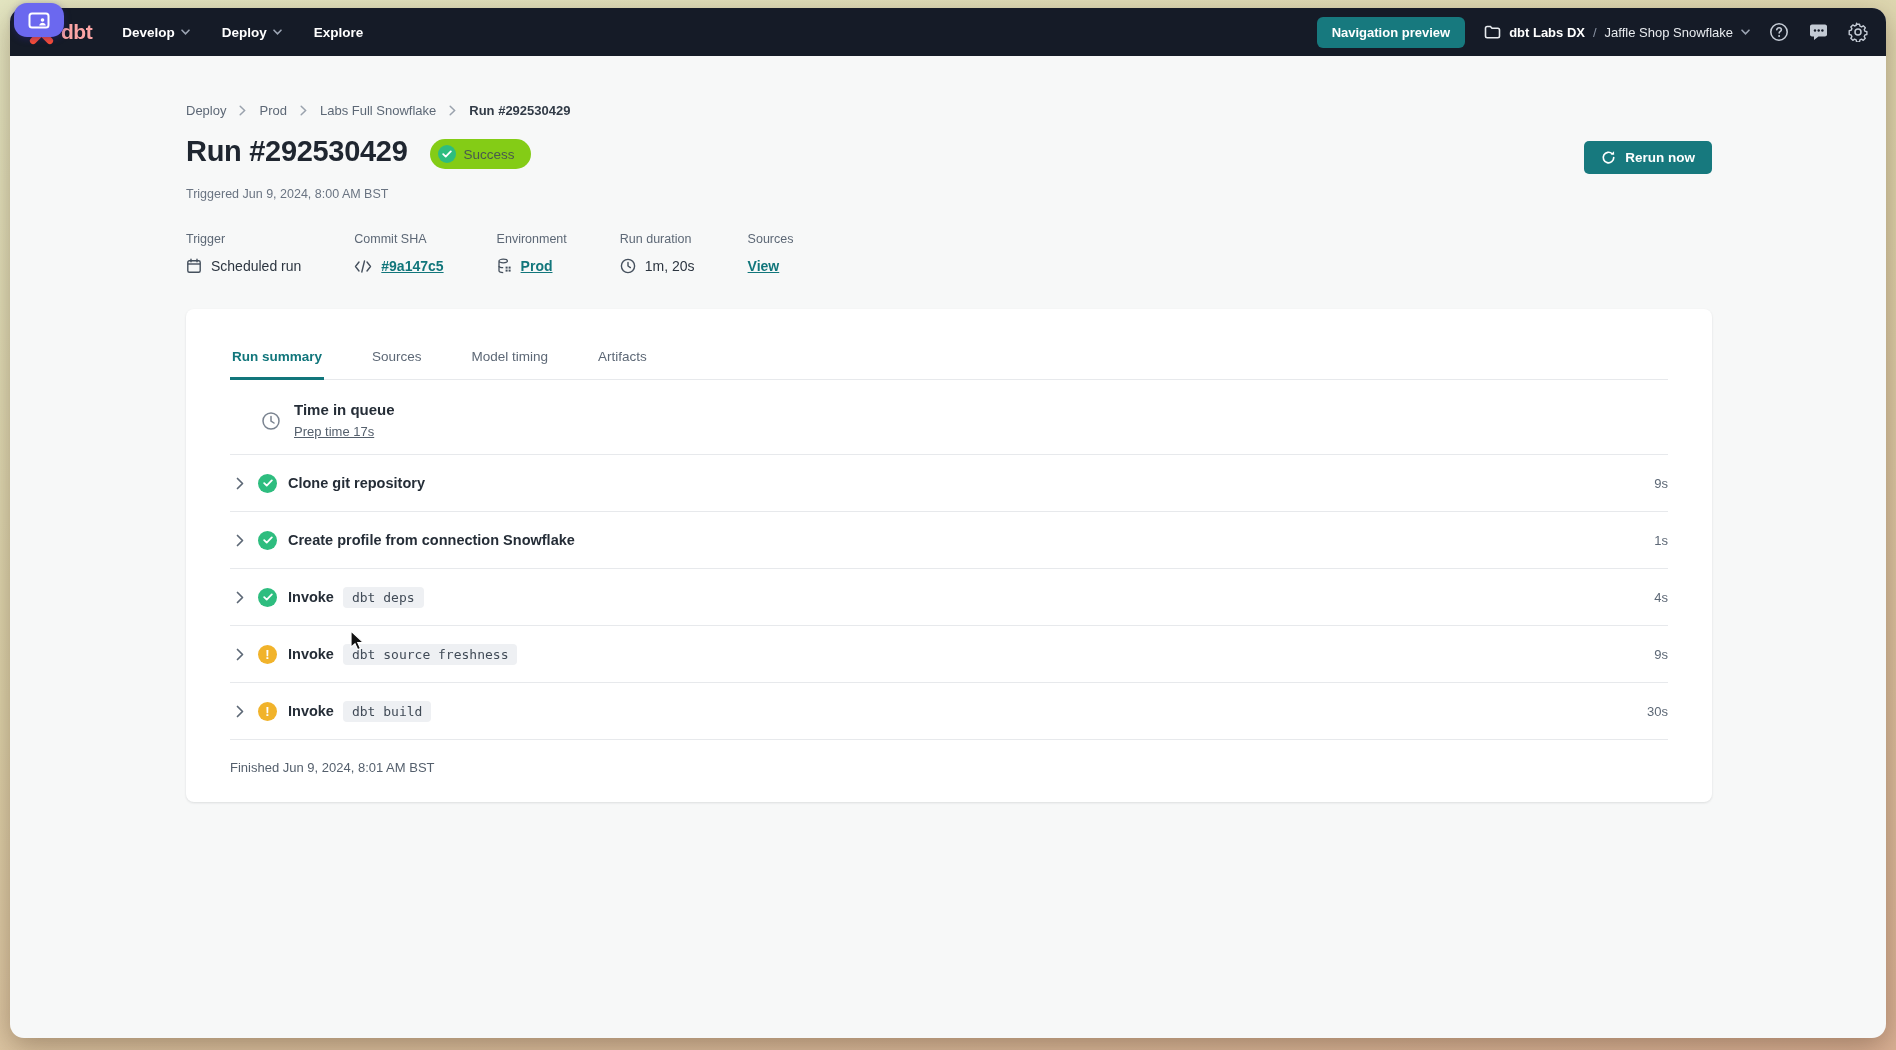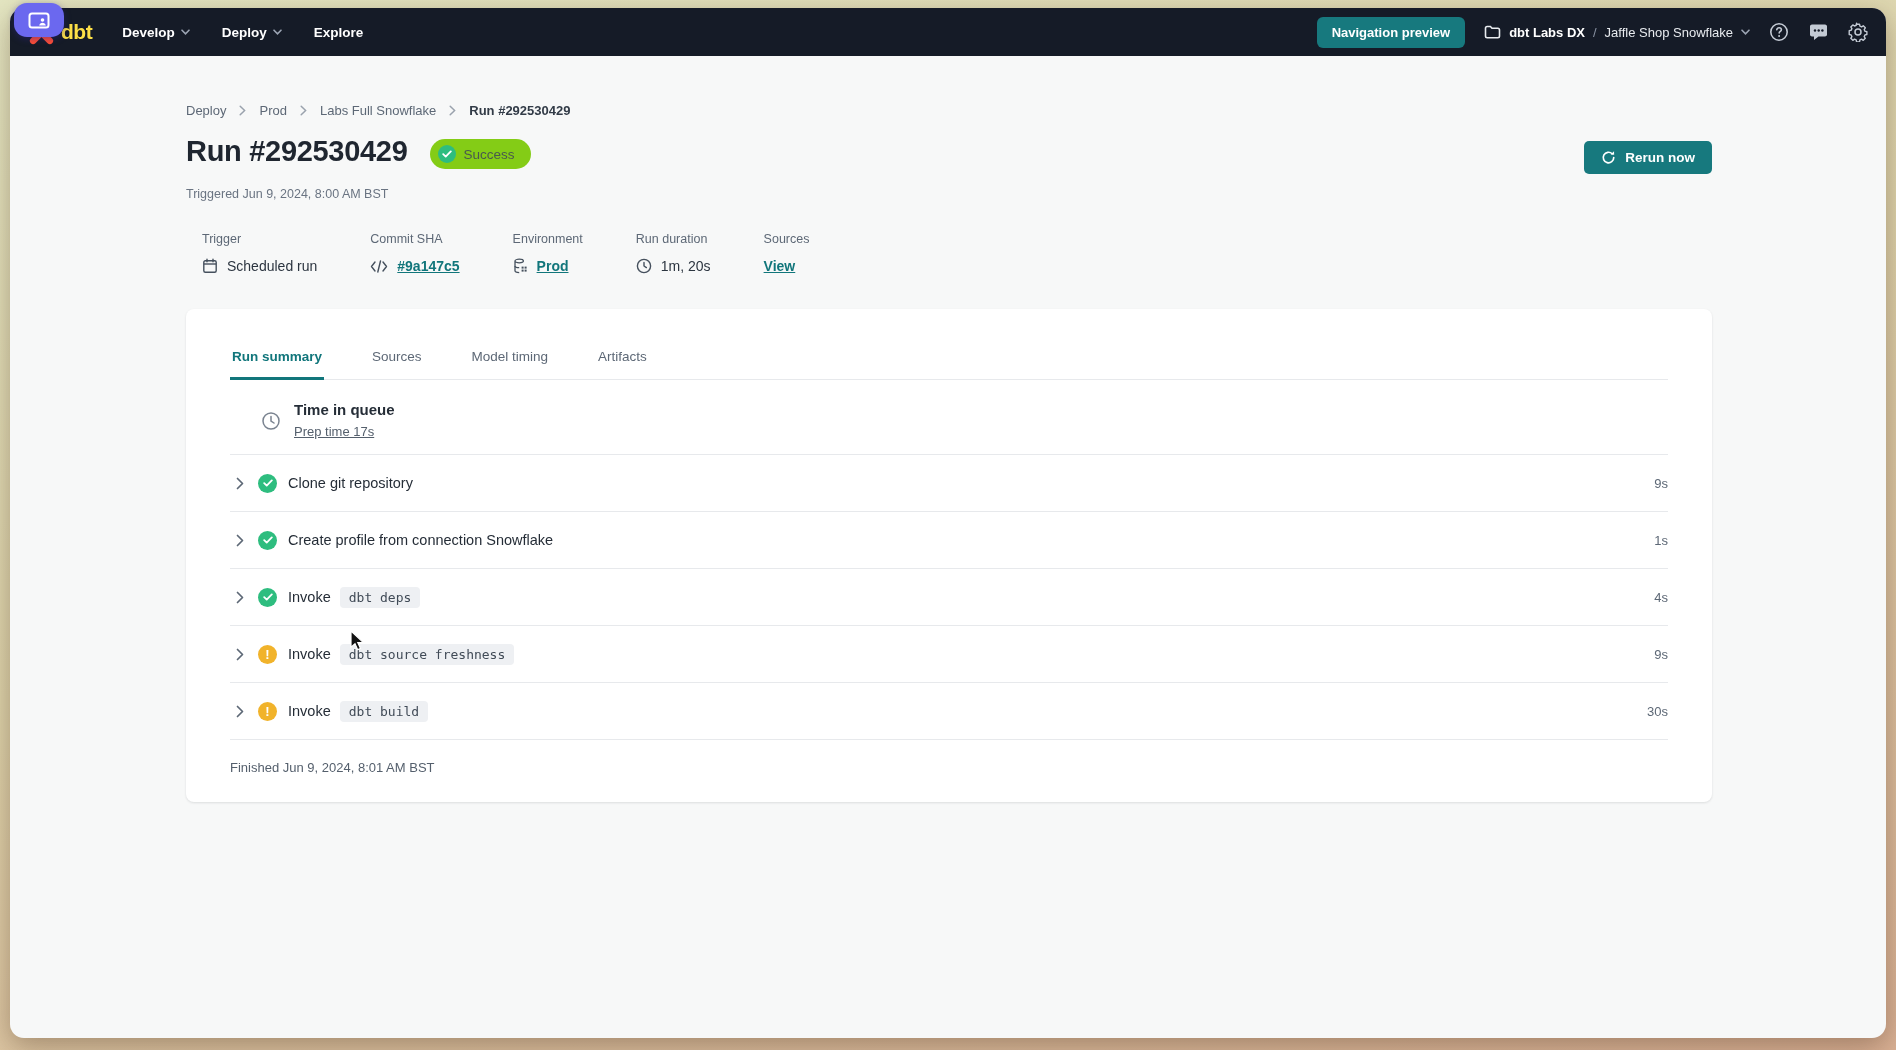--- a/index.html
+++ b/index.html
@@ -13,21 +13,21 @@
     position:absolute; left:10px; top:8px; width:1876px; height:1030px;
     border-radius:14px; overflow:hidden; background:#f7f8f8;
     box-shadow:0 8px 28px rgba(70,45,25,.38);
   }
   
   .navbar {
     height:48px; background:#151b27; display:flex; align-items:center;
     padding:0 18px; position:relative;
   }
   .logo { display:flex; align-items:center; gap:6px; margin-right:30px; }
-  .logo-text { color:#fde047; font-size:21px; font-weight:bold; letter-spacing:-.5px; }
+  .logo-text { color:#fca5a5; font-size:21px; font-weight:bold; letter-spacing:-.5px; }
   .nav-menu { display:flex; align-items:center; gap:32px; }
   .nav-item { display:flex; align-items:center; gap:6px; color:#fff;
     font-size:13.5px; font-weight:bold; cursor:pointer; }
   .nav-right { margin-left:auto; display:flex; align-items:center; gap:19px; }
   .preview-btn { background:#17797e; color:#fff; font-size:13px; font-weight:bold;
     padding:8px 15px; border-radius:6px; border:none; cursor:pointer; }
   .acct { display:flex; align-items:center; gap:8px; font-size:13px; color:#e8ebef; cursor:pointer;}
   .acct-name { font-weight:bold; color:#fff; }
   .slash { color:#8a93a3; }
   .icon-btn { display:flex; align-items:center; cursor:pointer; }
@@ -46,21 +46,21 @@
   .status-pill { display:flex; align-items:center; gap:8px; background:#84cc16;
     border-radius:17px; padding:6px 16px 6px 8px; margin-left:22px; margin-top:4px; }
   .status-dot { width:18px; height:18px; border-radius:50%; background:#2ebd7f;
     display:flex; align-items:center; justify-content:center; }
   .status-label { font-size:13.5px; color:#49584f; }
   .rerun-btn { margin-left:auto; margin-top:6px; background:#17797e; color:#fff;
     font-size:13.5px; font-weight:bold; padding:9px 17px; border-radius:5px;
     border:none; display:flex; align-items:center; gap:9px; cursor:pointer; }
   .triggered { margin-top:13px; font-size:12.5px; color:#6a7482; }
   
-  .meta-row { display:flex; align-items:flex-start; margin-top:31px;margin-left:16px; }
+  .meta-row { display:flex; align-items:flex-start; margin-top:31px; }
   .meta-col { display:flex; flex-direction:column; gap:12px; }
   .meta-label { font-size:12.5px; color:#5d6876; }
   .meta-value { display:flex; align-items:center; gap:9px; font-size:14px; color:#2c3540; }
   .meta-link { color:#11767b; text-decoration:underline; font-weight:bold; cursor:pointer; }
   .meta-divider { width:1px; background:#e2e4e8; margin:0 26px; }
   
   .card { margin:35px 0 0 0; background:#fff; border-radius:8px;
     box-shadow:0 1px 3px rgba(25,35,45,.07), 0 1px 2px rgba(25,35,45,.05);
     padding:0 44px 0 44px; }
   .tabs { display:flex; gap:46px; padding-top:27px; border-bottom:1px solid #e7e9ec; }
@@ -73,21 +73,21 @@
   .queue-text { display:flex; flex-direction:column; gap:6px; }
   .queue-title { font-size:15px; font-weight:bold; color:#252d37; }
   .queue-link { font-size:13px; color:#545f6c; text-decoration:underline; cursor:pointer; }
   .step-row { display:flex; align-items:center; height:57px; border-bottom:1px solid #e7e9ec; }
   .chevron { margin-left:6px; display:flex; cursor:pointer; }
   .status-icon { margin-left:14px; width:19px; height:19px; border-radius:50%;
     display:flex; align-items:center; justify-content:center; flex:none; }
   .status-success { background:#2ebd7f; }
   .status-warning { background:#f1b32b; }
   .bang { color:#fff; font-weight:bold; font-size:13px; line-height:1; }
-  .step-name { margin-left:11px; font-size:14.5px; font-weight:normal; color:#252d37; }
+  .step-name { margin-left:11px; font-size:14.5px; font-weight:bold; color:#252d37; }
   .code-chip { margin-left:9px; font-family:"DejaVu Sans Mono", monospace;
     font-size:13px; color:#414b57; background:#eef0f3; padding:3px 9px; border-radius:4px; }
   .code-chip:empty { display:none; }
   .duration { margin-left:auto; font-size:13px; color:#5d6876; }
   .finished { padding:20px 0 27px; font-size:13px; color:#545f6c; }
   
   .cursor { position:absolute; left:350px; top:630px; z-index:40; pointer-events:none; }
 </style>
 </head>
 <body>

